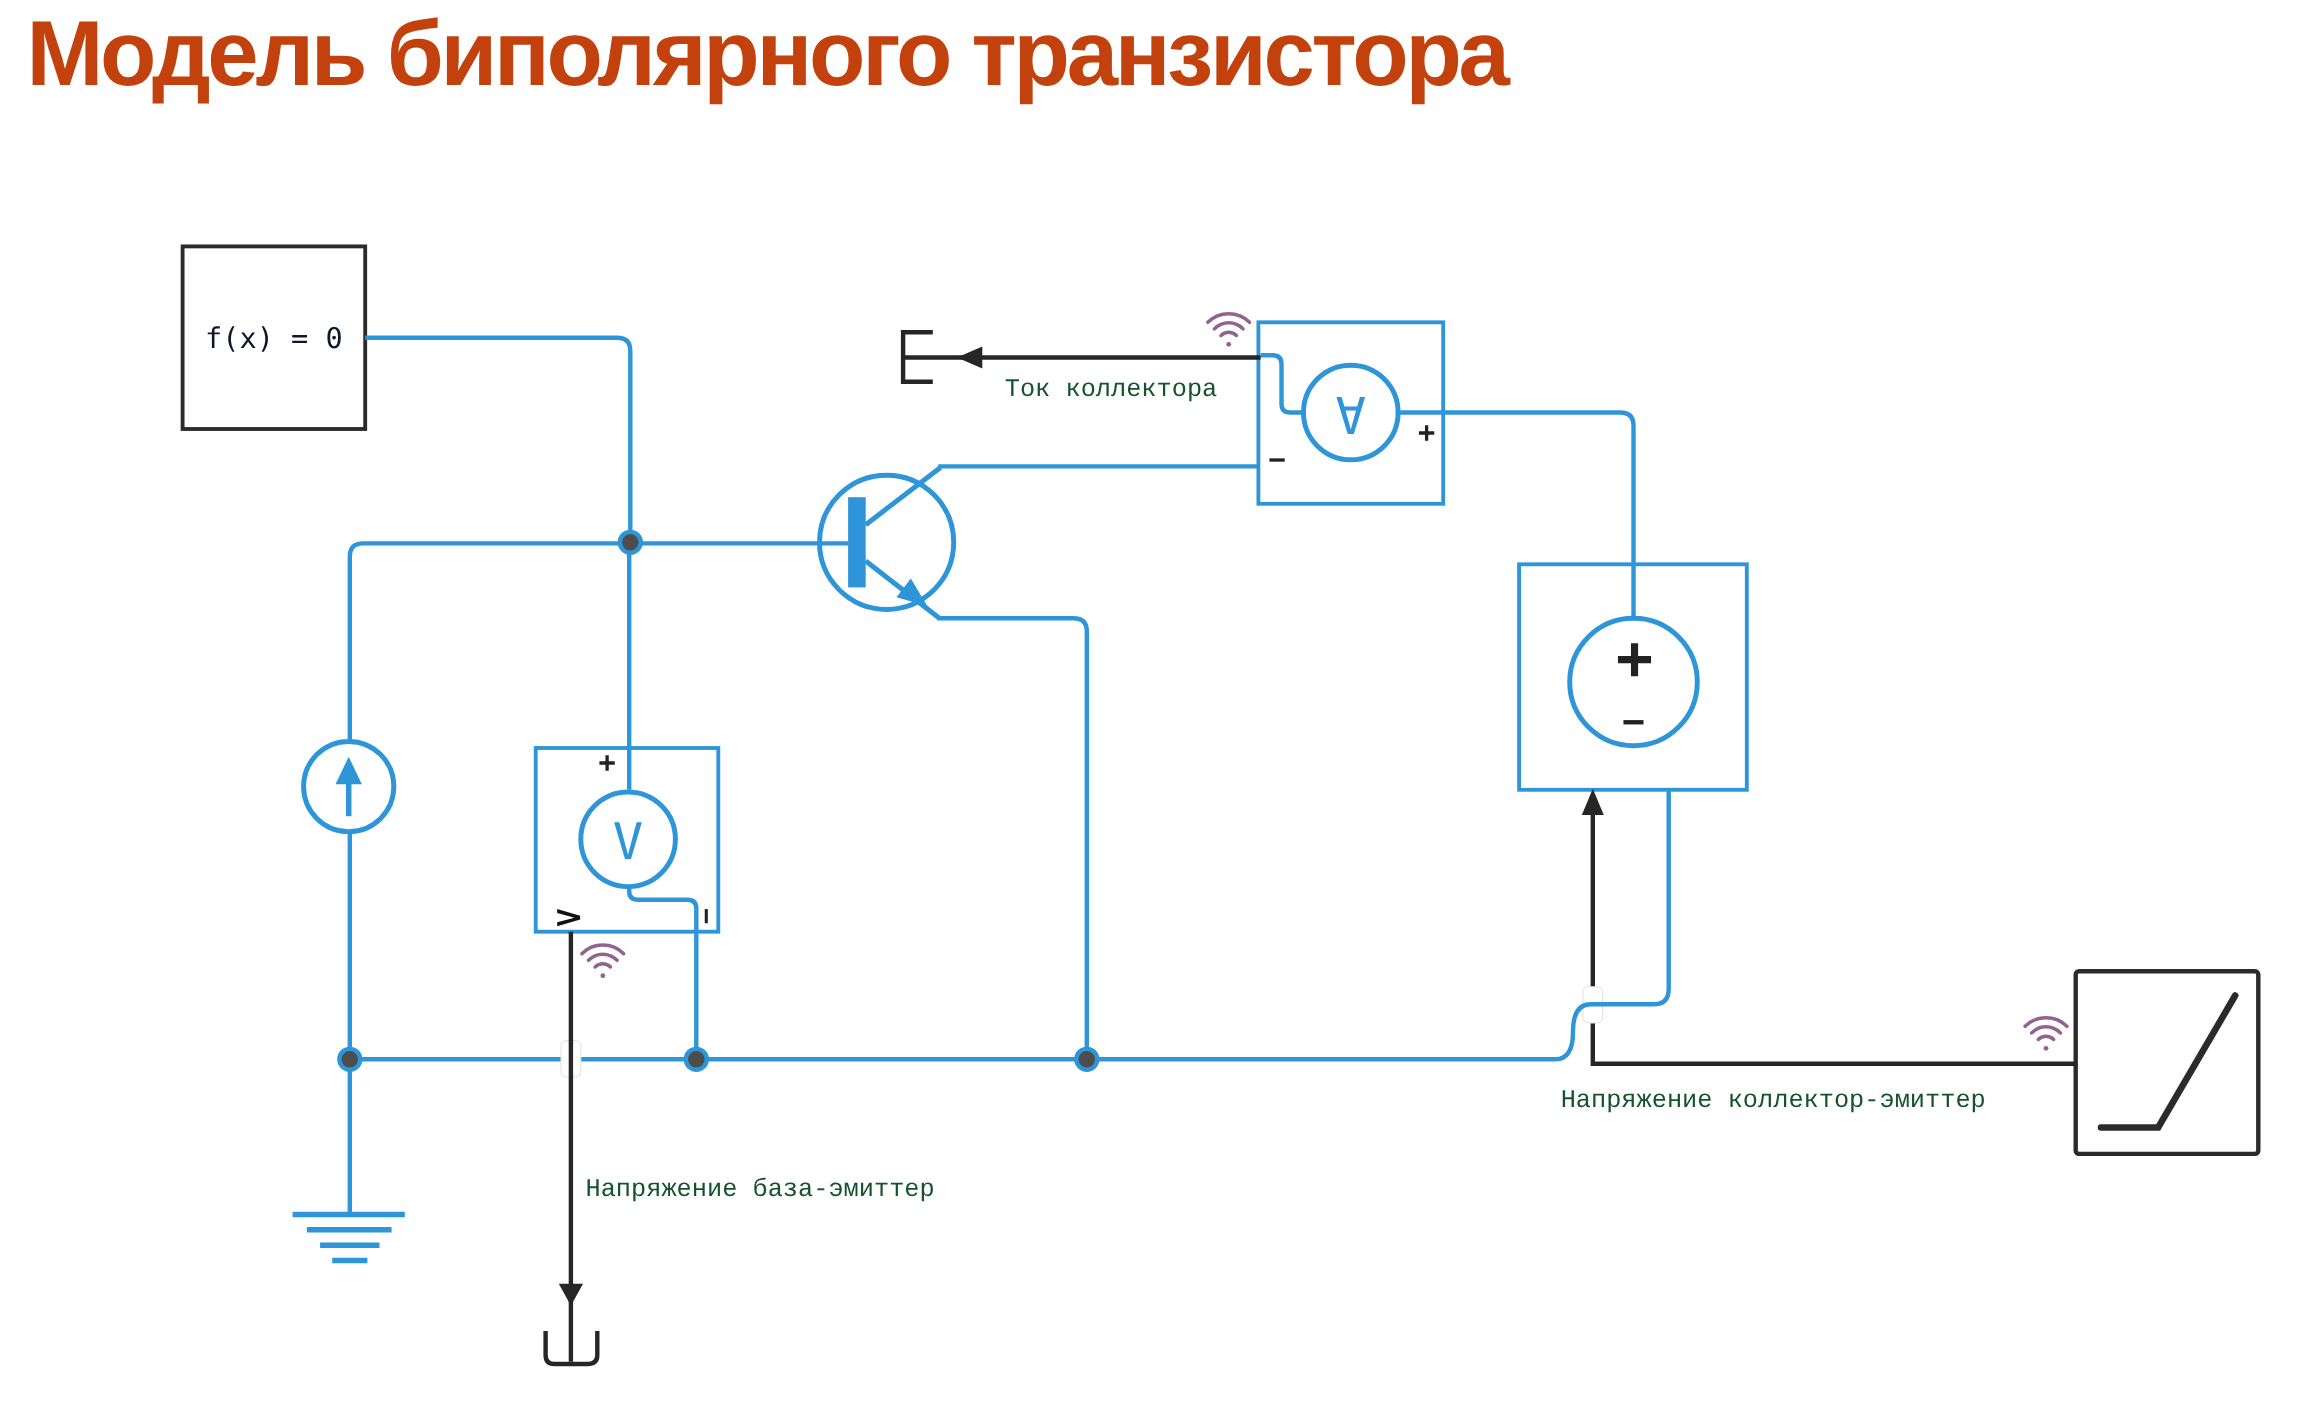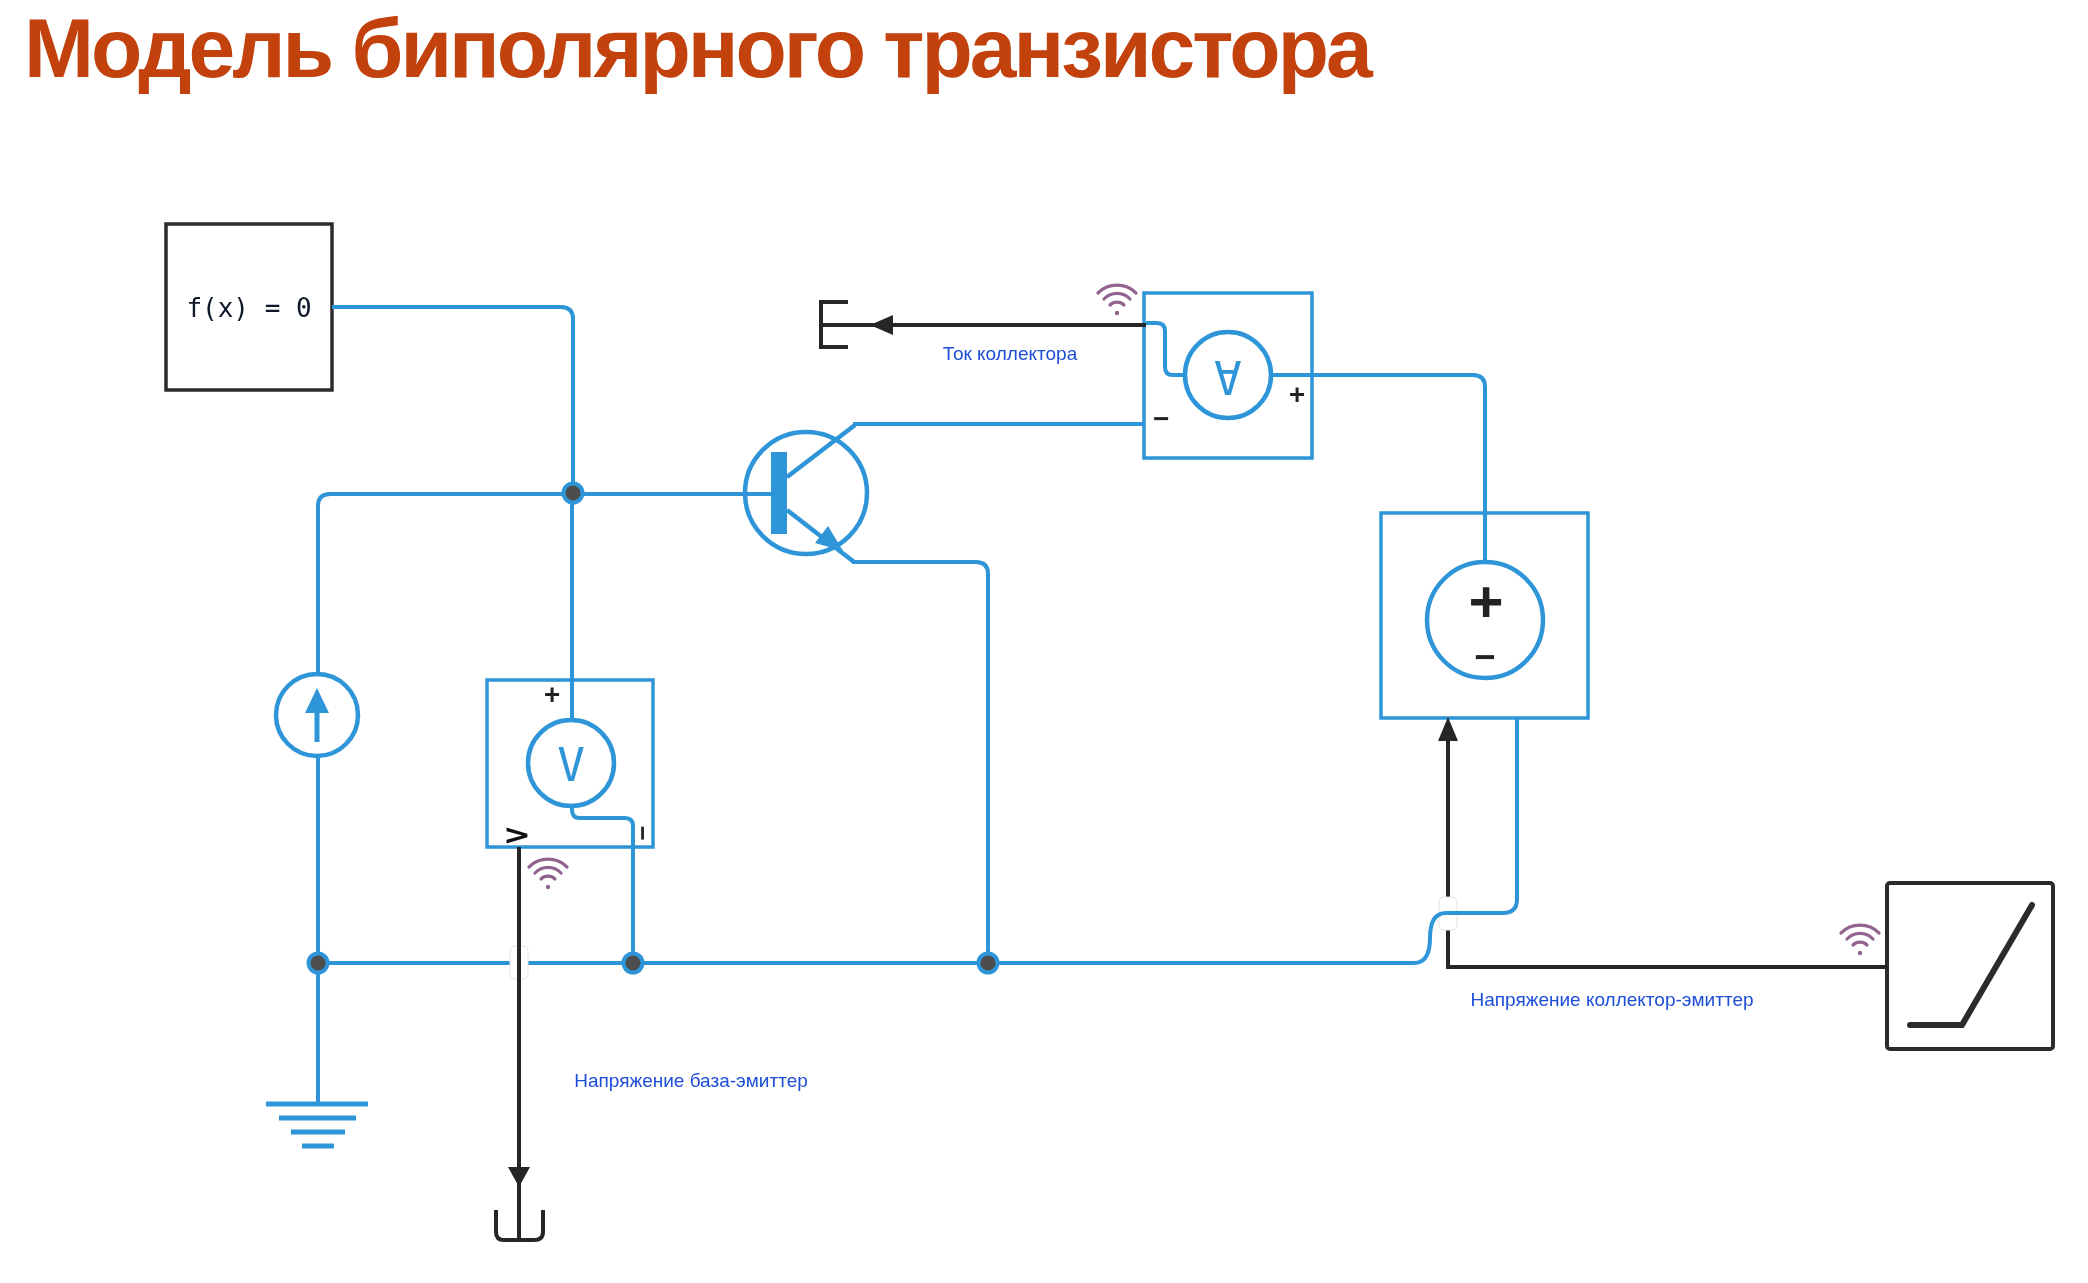--- a/index.html
+++ b/index.html
@@ -1,20 +1,20 @@
 <!DOCTYPE html>
 <html><head>
 <meta charset="utf-8">
 <style>
   html,body{margin:0;padding:0;background:#ffffff;}
   #canvas{position:relative;width:2088px;height:1283px;background:#fff;overflow:hidden;
           font-family:"Liberation Sans",sans-serif;}
   #diagram-svg{position:absolute;left:0;top:0;}
   .lbl{position:absolute;transform:translate(-50%,-50%);white-space:pre;
-       font-family:Liberation Sans, sans-serif;color:#1d4ed8;font-size:19px;}
+       font-family:Liberation Mono, monospace;color:#14532d;font-size:23px;}
   #page-title{position:absolute;left:24px;top:0px;transform:none;white-space:nowrap;
        font-family:"Liberation Sans",sans-serif;font-weight:700;font-size:84px;
        letter-spacing:-3px;color:#c2410c;}
   .blocktext{font-family:"DejaVu Sans Mono",monospace;color:#0f172a;}
   #solver-label{font-size:26px;}
   .meter-letter{font-family:"DejaVu Sans Mono",monospace;color:#2E95D8;font-size:46px;}
   #ammeter-letter{transform:translate(-50%,-50%) rotate(180deg);}
   .sign{font-family:"DejaVu Sans Mono",monospace;color:#222;font-size:26px;font-weight:700;}
   #vm-minus{transform:translate(-50%,-50%) rotate(90deg);font-size:24px;}
   #vm-port{font-size:30px;color:#111;transform:translate(-50%,-50%) scale(1.35,1);}

